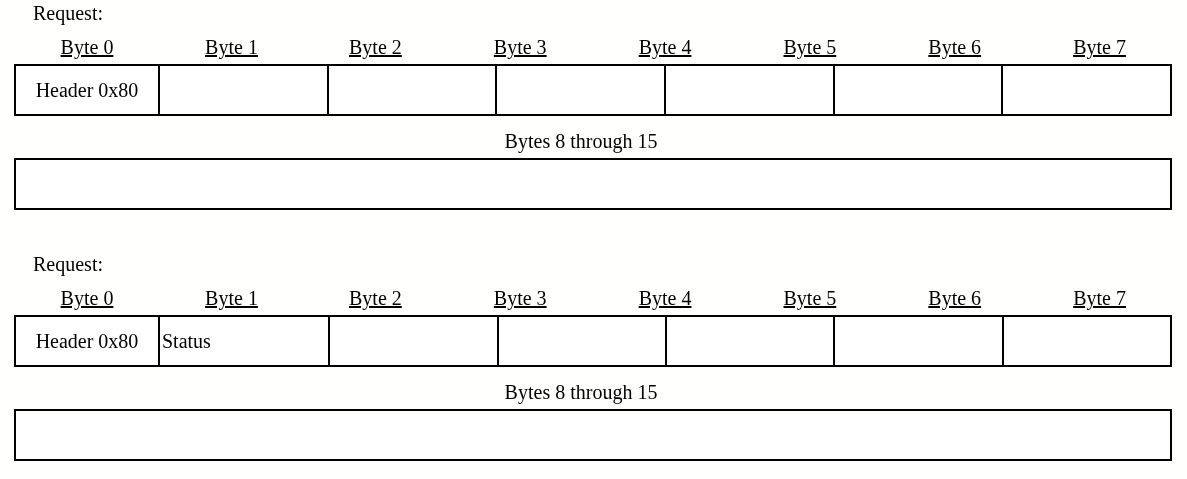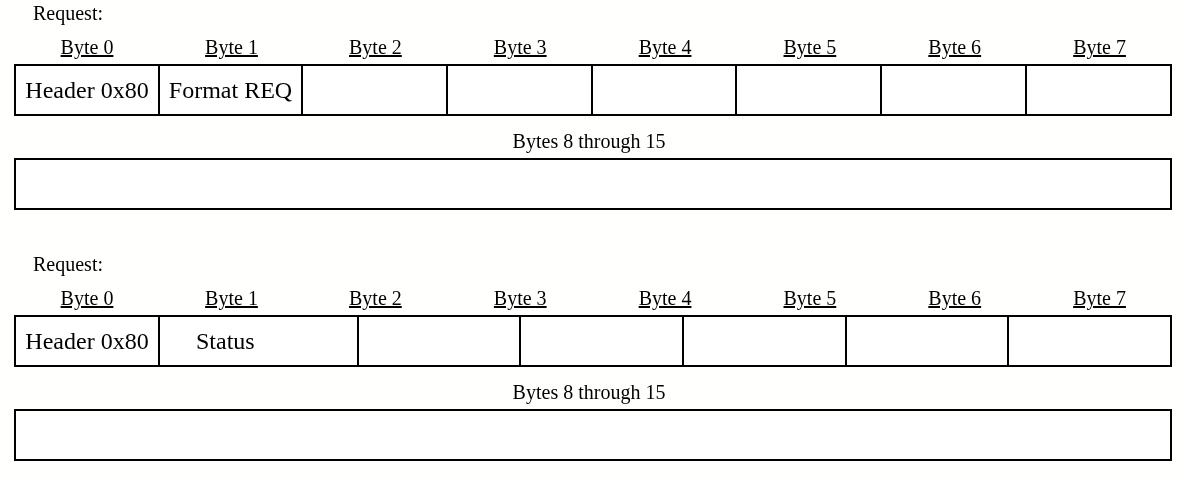--- a/index.html
+++ b/index.html
@@ -71,37 +71,37 @@
     box-sizing: border-box;
     background: #ffffff;
   }
   .byte-cell {
     flex: 1 1 0;
     border-right: 2px solid #000000;
     box-sizing: border-box;
     display: flex;
     align-items: center;
     justify-content: center;
-    font-size: 24px;
+    font-size: 20px;
     line-height: 24px;
     white-space: nowrap;
     overflow: hidden;
   }
   .byte-cell:last-child { border-right: none; }
   .byte-cell.c0 { flex: 0 0 144px; }
   .byte-cell.c1 { flex: 0 0 143px; }
   .byte-cell.align-left {
     justify-content: flex-start;
-    padding-left: 36px;
+    padding-left: 2px;
   }
 
   
   .tail-caption {
     position: absolute;
-    left: 10px;
+    left: 2px;
     top: 129px;
     width: 1158px;
     text-align: center;
     font-size: 20px;
     line-height: 24px;
     white-space: nowrap;
   }
   .tail-box {
     position: absolute;
     left: 14px;
@@ -128,21 +128,20 @@
       <div class="byte-head-cell">Byte 2</div>
       <div class="byte-head-cell">Byte 3</div>
       <div class="byte-head-cell">Byte 4</div>
       <div class="byte-head-cell">Byte 5</div>
       <div class="byte-head-cell">Byte 6</div>
       <div class="byte-head-cell">Byte 7</div>
     </div>
 
     <div class="byte-table">
       <div class="byte-cell c0">Header 0x80</div>
-      <div class="byte-cell c1">Format REQ</div>
       <div class="byte-cell"></div>
       <div class="byte-cell"></div>
       <div class="byte-cell"></div>
       <div class="byte-cell"></div>
       <div class="byte-cell"></div>
       <div class="byte-cell"></div>
     </div>
 
     <div class="tail-caption">Bytes 8 through 15</div>
 

